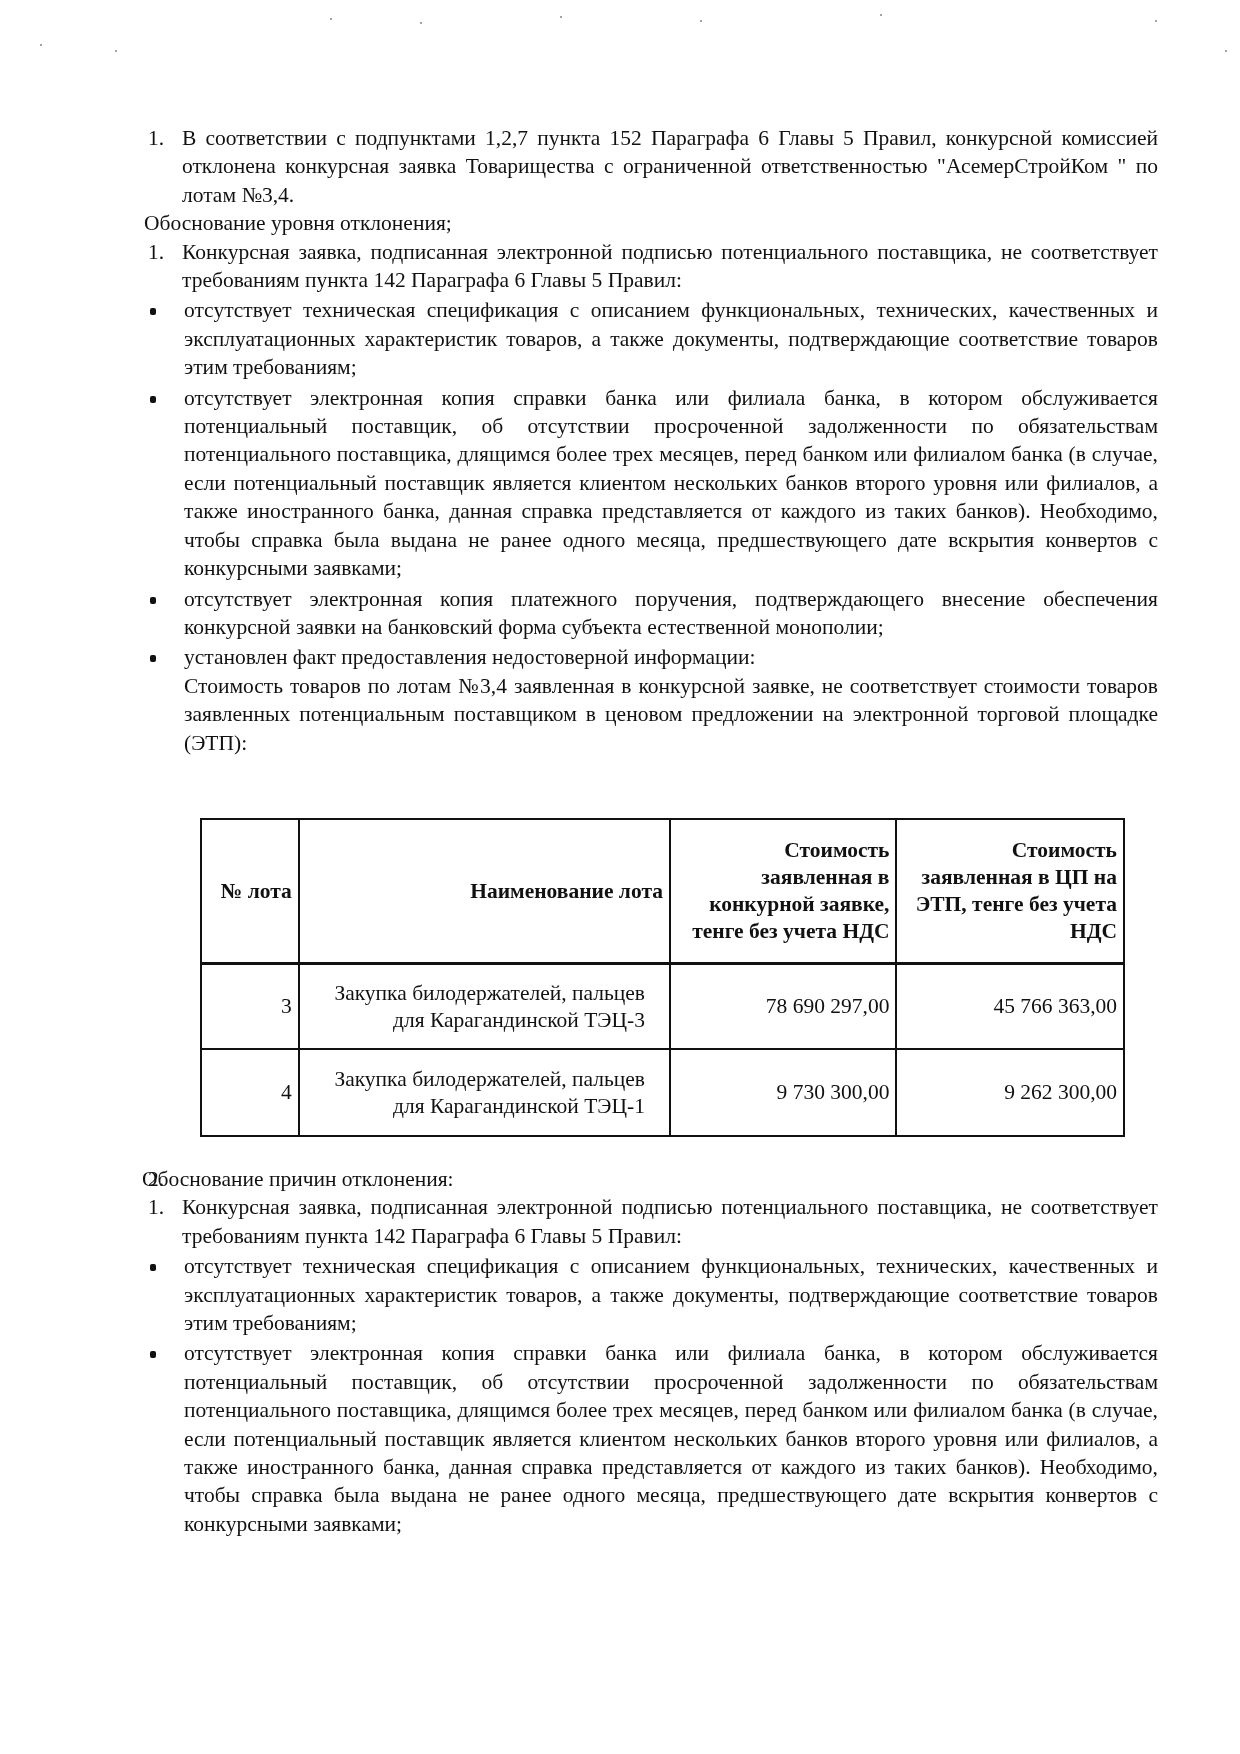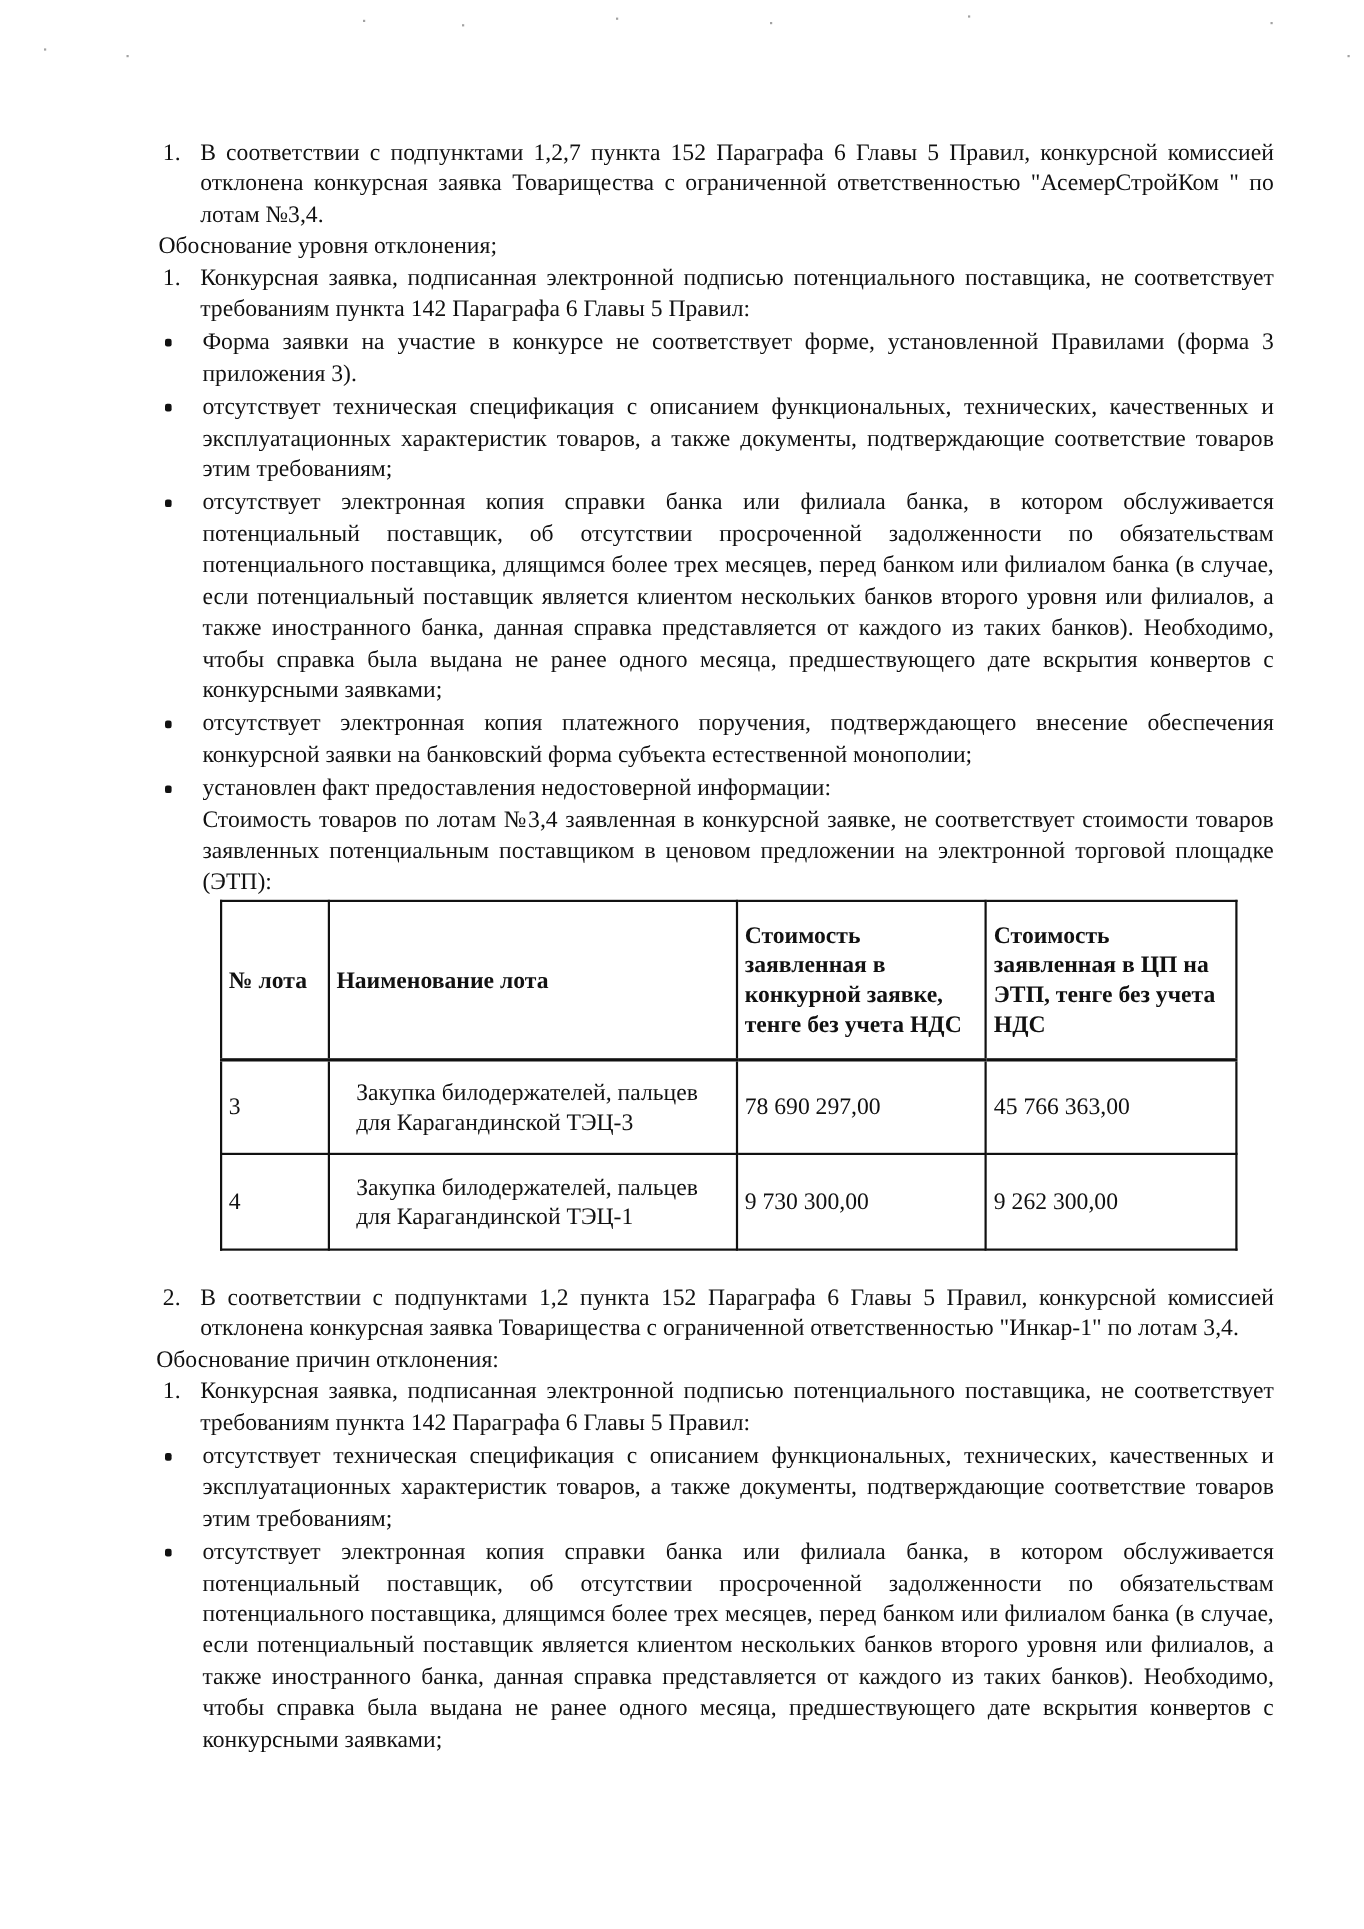--- a/index.html
+++ b/index.html
@@ -13,21 +13,21 @@
   .block { position: absolute; left: 148px; width: 1010px; font-size: 21.5px; line-height: 28.4px; }
   .numitem { position: relative; padding-left: 34px; text-align: justify; }
   .numitem .num { position: absolute; left: 0; top: 0; }
   .bullet { position: relative; padding-left: 36px; text-align: justify; }
   .bullet .dot { position: absolute; left: 2px; top: 12px; width: 6px; height: 7px; background: #111; border-radius: 2px; }
   .plain { text-align: justify; }
   table.lots {
     position: absolute; left: 200px; top: 818px; width: 925px;
     border-collapse: collapse; font-size: 21.5px; line-height: 27px;
   }
-  table.lots td, table.lots th { border: 2px solid #111; text-align: left; vertical-align: middle; padding: 0 6px; }
+  table.lots td, table.lots th { border: 2px solid #111; text-align: right; vertical-align: middle; padding: 0 6px; }
   table.lots th { font-weight: bold; height: 142px; }
   table.lots tr.r1 td { height: 83px; }
   table.lots tr.r2 td { height: 85px; }
   table.lots tr.head th { border-bottom-width: 3px; }
 </style>
 </head>
 <body>
 
 <div class="page">
 
@@ -43,24 +43,20 @@
 
   <div class="block" style="top:124px;">
     <div class="numitem">
       <span class="num">1.</span>
       <span>В соответствии с подпунктами 1,2,7 пункта 152 Параграфа 6 Главы 5 Правил, конкурсной комиссией отклонена конкурсная заявка Товарищества с ограниченной ответственностью "АсемерСтройКом " по лотам №3,4.</span>
     </div>
     <div class="plain" style="margin-left:-4px;">Обоснование уровня отклонения;</div>
     <div class="numitem">
       <span class="num">1.</span>
       <span>Конкурсная заявка, подписанная электронной подписью потенциального поставщика, не соответствует требованиям пункта 142 Параграфа 6 Главы 5 Правил:</span>
-    </div>
-    <div class="bullet" style="margin-top:2px;">
-      <span class="dot"></span>
-      <span>Форма заявки на участие в конкурсе не соответствует форме, установленной Правилами (форма 3 приложения 3).</span>
     </div>
     <div class="bullet" style="margin-top:2px;">
       <span class="dot"></span>
       <span>отсутствует техническая спецификация с описанием функциональных, технических, качественных и эксплуатационных характеристик товаров, а также документы, подтверждающие соответствие товаров этим требованиям;</span>
     </div>
     <div class="bullet" style="margin-top:2px;">
       <span class="dot"></span>
       <span>отсутствует электронная копия справки банка или филиала банка, в котором обслуживается потенциальный поставщик, об отсутствии просроченной задолженности по обязательствам потенциального поставщика, длящимся более трех месяцев, перед банком или филиалом банка (в случае, если потенциальный поставщик является клиентом нескольких банков второго уровня или филиалов, а также иностранного банка, данная справка представляется от каждого из таких банков). Необходимо, чтобы справка была выдана не ранее одного месяца, предшествующего дате вскрытия конвертов с конкурсными заявками;</span>
     </div>
     <div class="bullet" style="margin-top:2px;">
@@ -101,21 +97,20 @@
       <td style="padding:0 24px;margin-left:20px;">Закупка билодержателей, пальцев для Карагандинской ТЭЦ-1</td>
       <td>9 730 300,00</td>
       <td>9 262 300,00</td>
     </tr>
   </tbody>
     </table>
 
   <div class="block" style="top:1165px;">
     <div class="numitem">
       <span class="num">2.</span>
-      <span>В соответствии с подпунктами 1,2 пункта 152 Параграфа 6 Главы 5 Правил, конкурсной комиссией отклонена конкурсная заявка Товарищества с ограниченной ответственностью "Инкар-1" по лотам 3,4.</span>
     </div>
     <div class="plain" style="margin-left:-6px;">Обоснование причин отклонения:</div>
     <div class="numitem">
       <span class="num">1.</span>
       <span>Конкурсная заявка, подписанная электронной подписью потенциального поставщика, не соответствует требованиям пункта 142 Параграфа 6 Главы 5 Правил:</span>
     </div>
     <div class="bullet" style="margin-top:2px;">
       <span class="dot"></span>
       <span>отсутствует техническая спецификация с описанием функциональных, технических, качественных и эксплуатационных характеристик товаров, а также документы, подтверждающие соответствие товаров этим требованиям;</span>
     </div>

